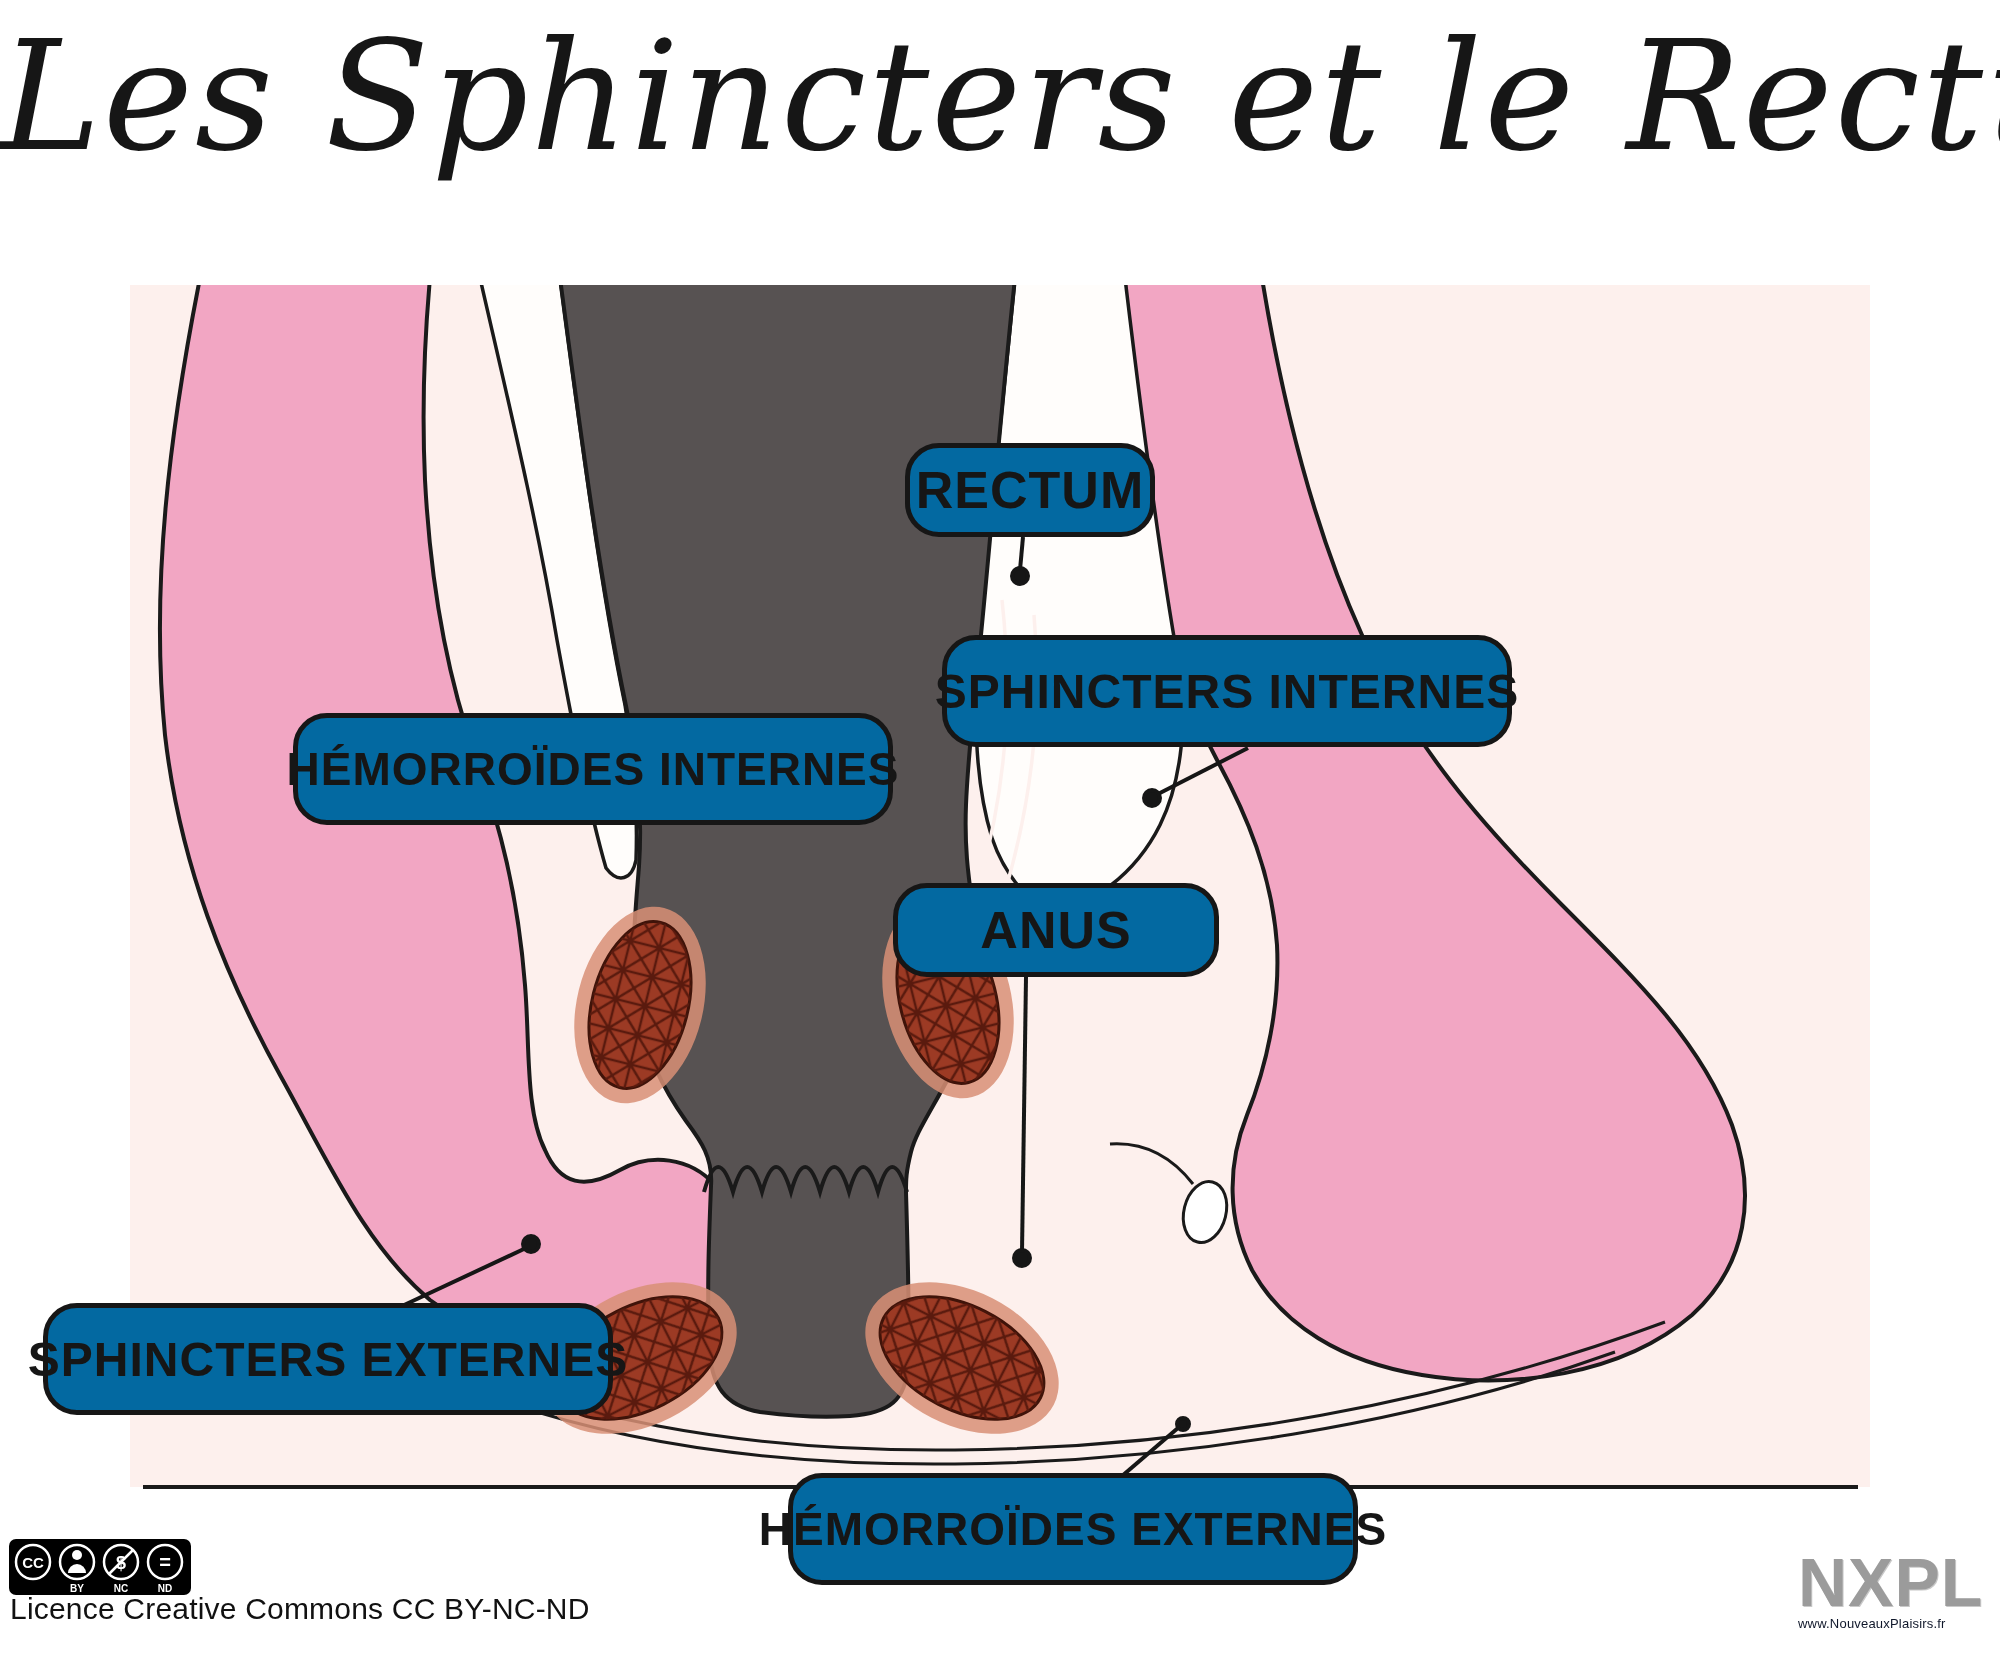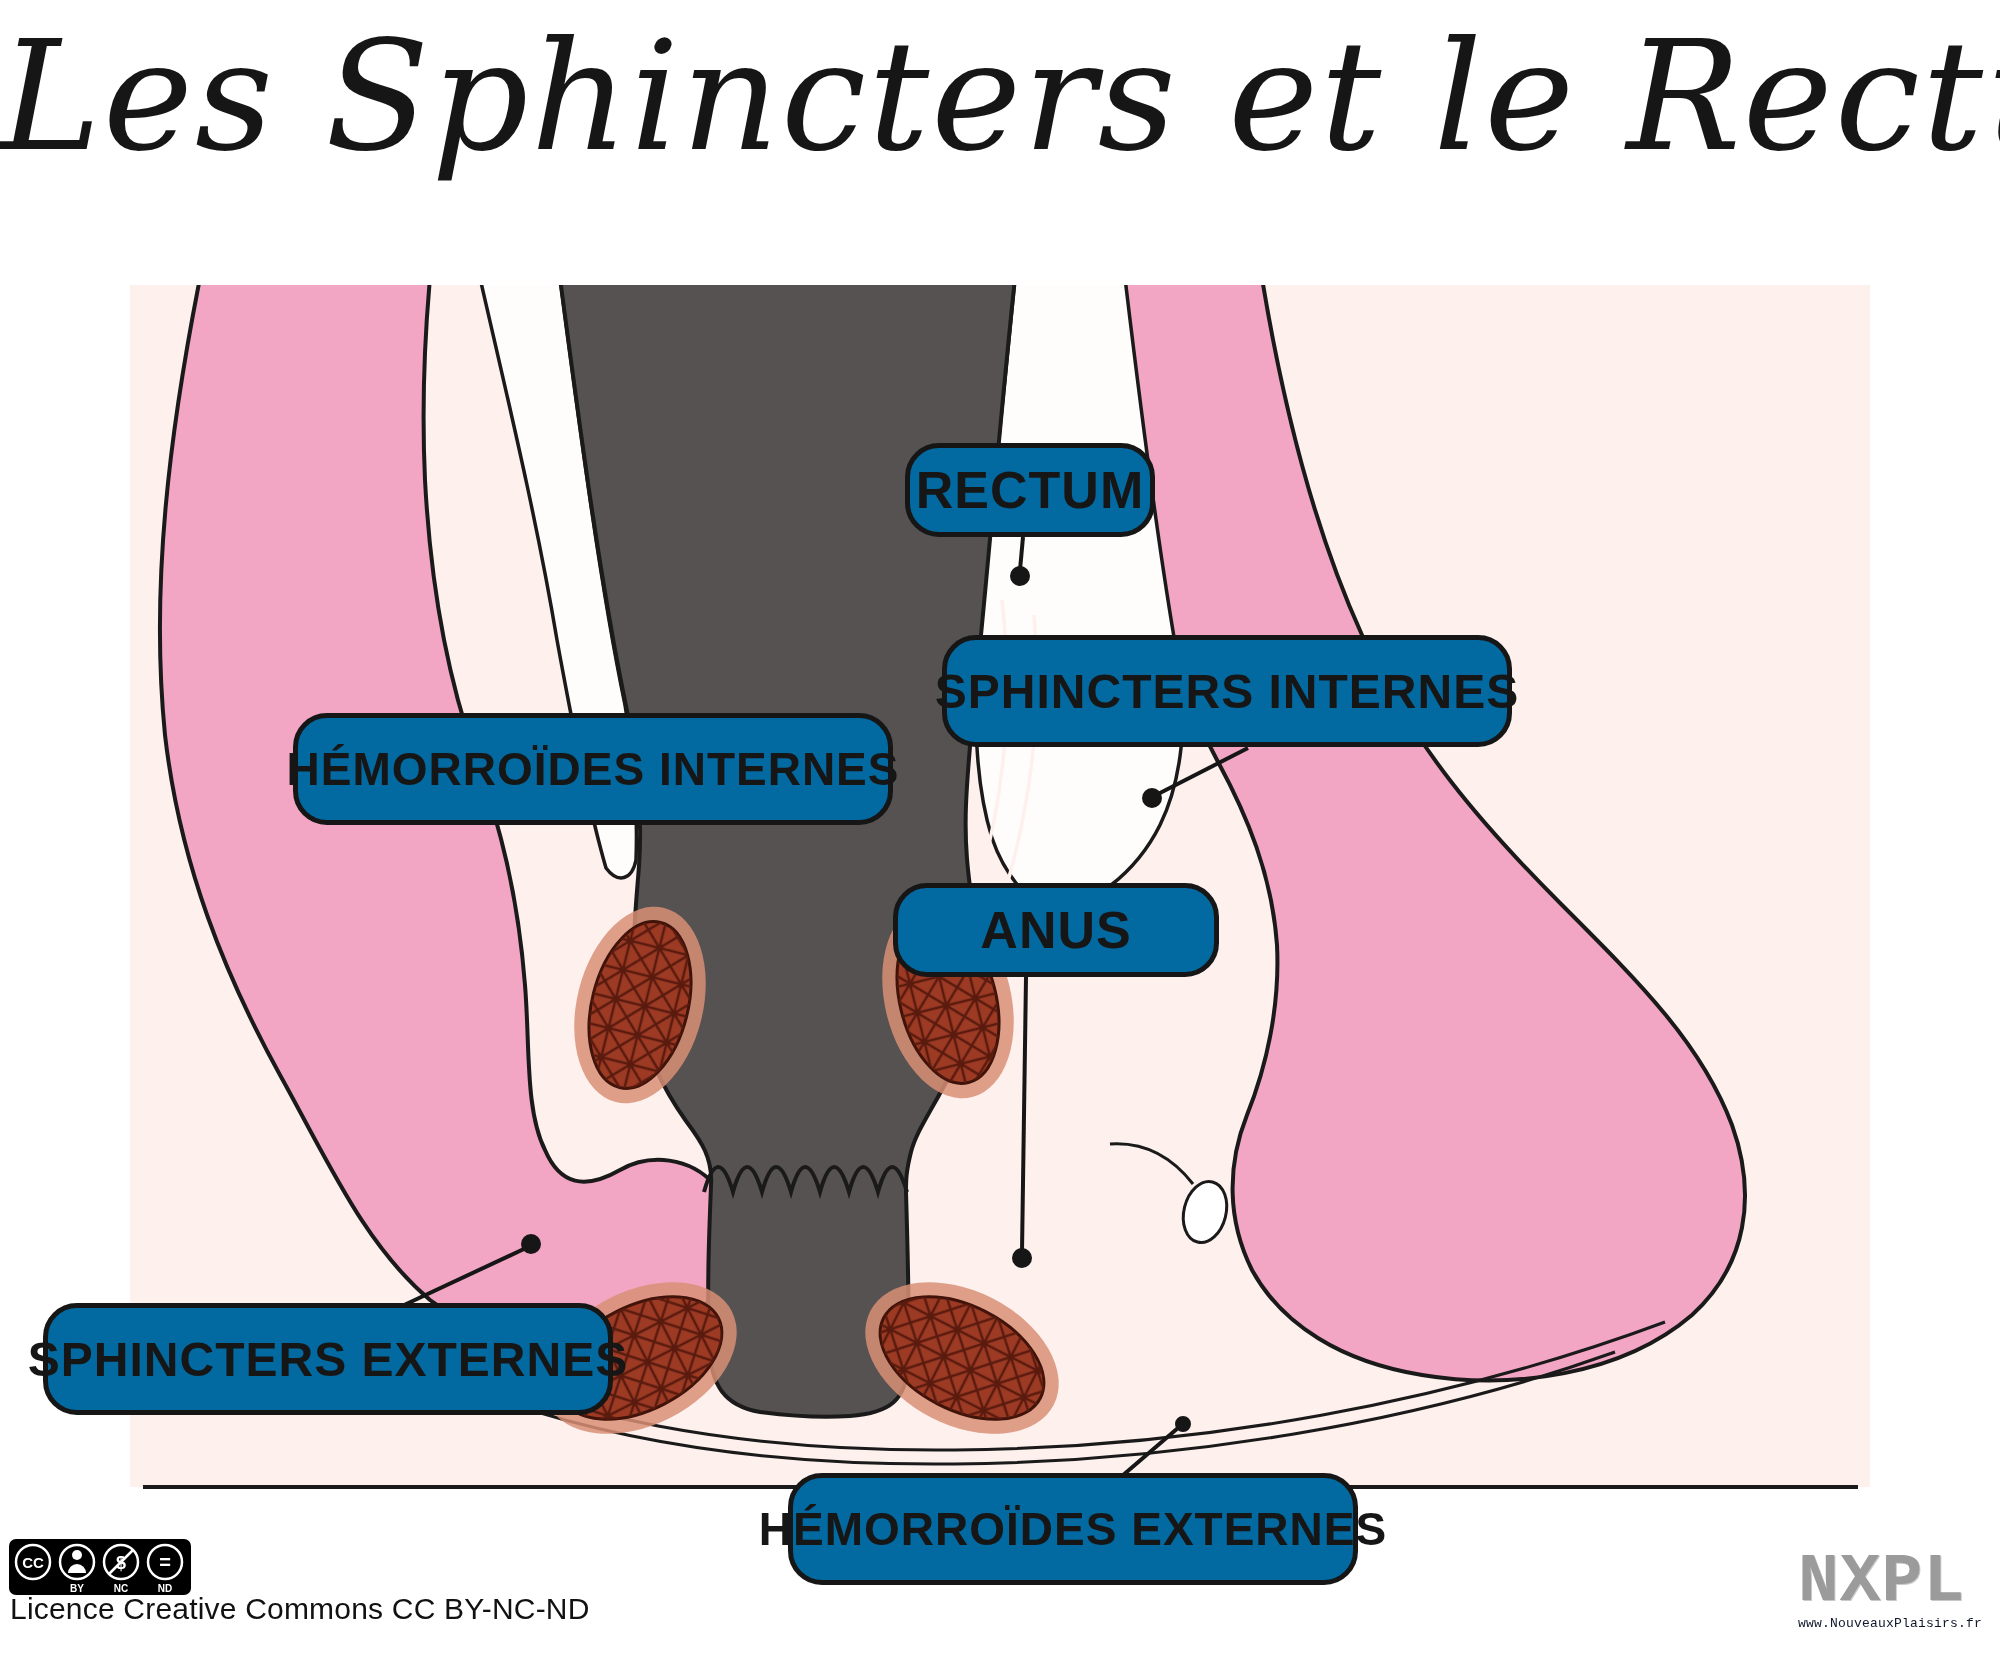--- a/index.html
+++ b/index.html
@@ -17,21 +17,21 @@
   .callout {
     position:absolute; display:flex; align-items:center; justify-content:center;
     background:#0369a1; border:5px solid #161616; border-radius:34px;
     font-weight:bold; letter-spacing:1px; white-space:nowrap; color:#161616;
     box-sizing:border-box;
   }
   .footer-line {
     position:absolute; left:10px; font-size:30px; color:#111111; letter-spacing:0.2px;
   }
   .cc-badge { position:absolute; left:8px; top:1538px; width:184px; height:58px; }
-  .logo-block { position:absolute; left:1798px; top:1552px; width:190px; text-align:left;font-family:Liberation Mono, monospace; }
+  .logo-block { position:absolute; left:1798px; top:1552px; width:190px; text-align:left; }
   .logo-text {
     font-weight:bold; font-size:68px; line-height:60px; color:#9b9b9b;
     letter-spacing:1px; text-shadow:1px 1px 0 #c9c9c9;
   }
   .logo-url { font-size:13px; color:#0f172a; margin-top:4px; letter-spacing:0.2px; }
 </style>
 </head>
 <body>
 
 <div class="page">

